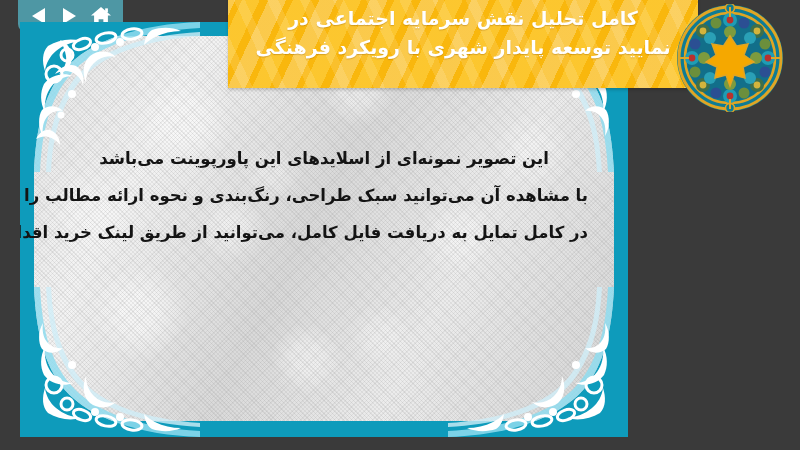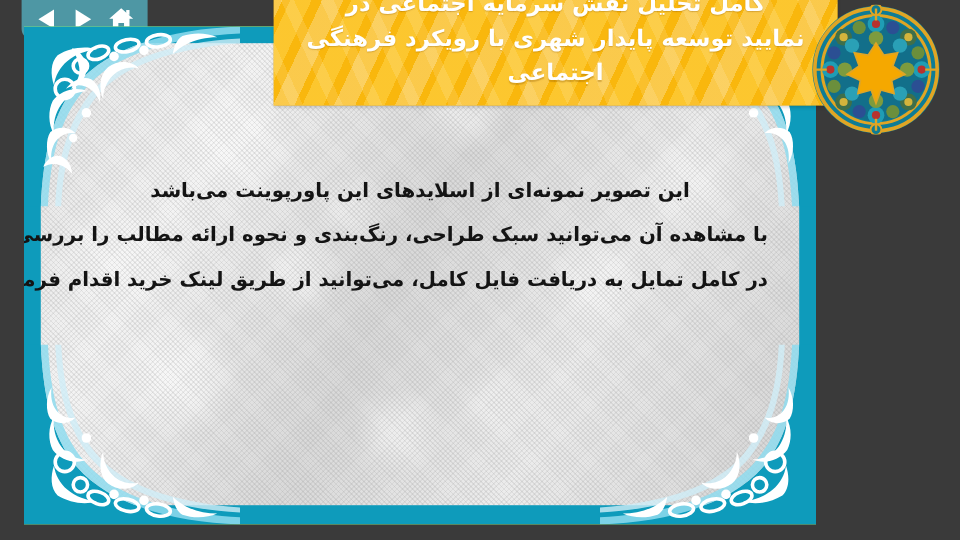--- a/index.html
+++ b/index.html
@@ -31,23 +31,23 @@
   .tri-right{
     position:absolute; left:5px; top:3px;
     width:0;height:0;border-style:solid;
     border-width:8px 0 8px 13px; border-color:transparent transparent transparent #fff;
   }
   .home-ico{ position:absolute; left:1px; top:1px; width:22px; height:20px; }
 
   
   #slide{
     position:absolute; left:20px; top:22px;
-    width:660px; height:415px;
+    width:608px; height:415px;
     overflow:hidden;
-    background:#bef264;
+    background:#f0abfc;
   }
   
   #frame-teal{
     position:absolute; inset:0;
     background:#0e9bbb;
   }
   #panel{
     position:absolute; left:14px; top:14px; right:14px; bottom:16px;
     background:
       radial-gradient(circle at 18% 72%, rgba(255,255,255,.55) 0 3%, rgba(255,255,255,0) 9%),
@@ -262,21 +262,20 @@
     </div>
 
   </div>
 
   <div id="title-banner">
     <div id="banner-stripes"></div>
     <div id="banner-stripes2"></div>
     <div id="title-text">
       <div>کامل تحلیل نقش سرمایه اجتماعی در</div>
       <div>نمایید توسعه پایدار شهری با رویکرد فرهنگی</div>
-      <div>اجتماعی</div>
     </div>
   </div>
 
   <svg id="medallion" viewBox="0 0 108 108">
     <circle cx="54" cy="54" r="53" fill="#0e7c95"></circle>
     <circle cx="54" cy="54" r="51" fill="none" stroke="#e0a524" stroke-width="3"></circle>
     <circle cx="54" cy="54" r="45" fill="none" stroke="#e0a524" stroke-width="2.5"></circle>
     <circle cx="54" cy="54" r="43" fill="#126f8a"></circle>
     <g>
       <g id="petals">

